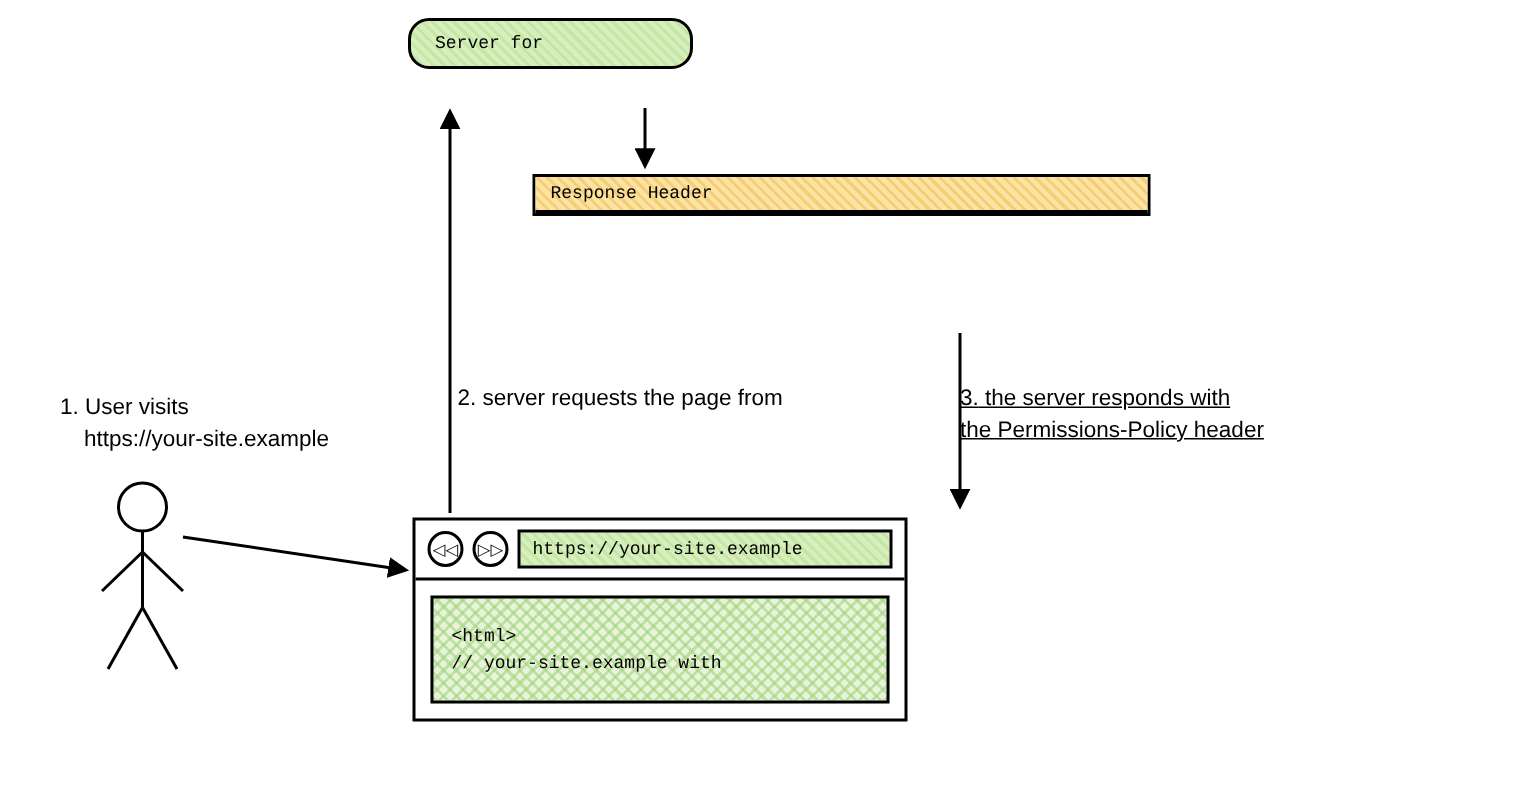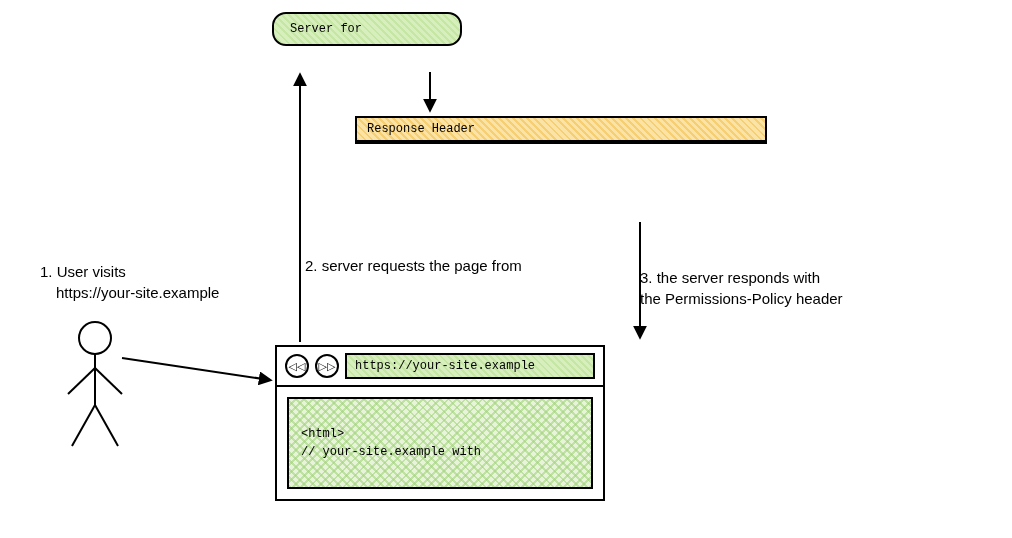--- a/index.html
+++ b/index.html
@@ -54,21 +54,21 @@
   }
   .addr {
     flex: 1;
     border: 2px solid #000;
     padding: 4px 8px;
     background: repeating-linear-gradient(45deg, #c6e6a6 0, #c6e6a6 2px, #d6efbd 2px, #d6efbd 5px);
   }
   .page-area { padding: 10px; }
   .page-code {
     border: 2px solid #000;
-    padding: 26px 12px;
+    padding: 16px 12px;
     background:
       repeating-linear-gradient(45deg, rgba(160,210,120,0.55) 0, rgba(160,210,120,0.55) 2px, transparent 2px, transparent 6px),
       repeating-linear-gradient(-45deg, rgba(160,210,120,0.55) 0, rgba(160,210,120,0.55) 2px, transparent 2px, transparent 6px),
       #e8f4da;
     line-height: 1.5;
   }
   svg.arrows { position: absolute; top: 0; left: 0; width: 1012px; height: 538px; pointer-events: none; }
 </style>
 </head>
 <body>
@@ -85,21 +85,21 @@
   <span>1.</span>
   <span>User visits</span><br>
   <span style="padding-left:16px;">https://your-site.example</span>
 </div>
 
 <div class="abs" style="left:305px; top:255px; line-height:1.4;">
   <span>2.</span>
   <span>server requests the page from</span><br>
 </div>
 
-<div class="abs" style="left:640px; top:267px; line-height:1.4;">
+<div class="abs" style="left:640px; top:255px; line-height:1.4;text-decoration:underline;">
   <span>3.</span>
   <span>the server responds with</span><br>
   <span style="">the Permissions-Policy header</span>
 </div>
 
 <svg class="abs" style="left:60px; top:320px; width:70px; height:130px;" viewBox="0 0 70 130">
   <circle cx="35" cy="18" r="16" fill="none" stroke="#000" stroke-width="2"></circle>
   <line x1="35" y1="34" x2="35" y2="85" stroke="#000" stroke-width="2"></line>
   <line x1="35" y1="48" x2="8" y2="74" stroke="#000" stroke-width="2"></line>
   <line x1="35" y1="48" x2="62" y2="74" stroke="#000" stroke-width="2"></line>

